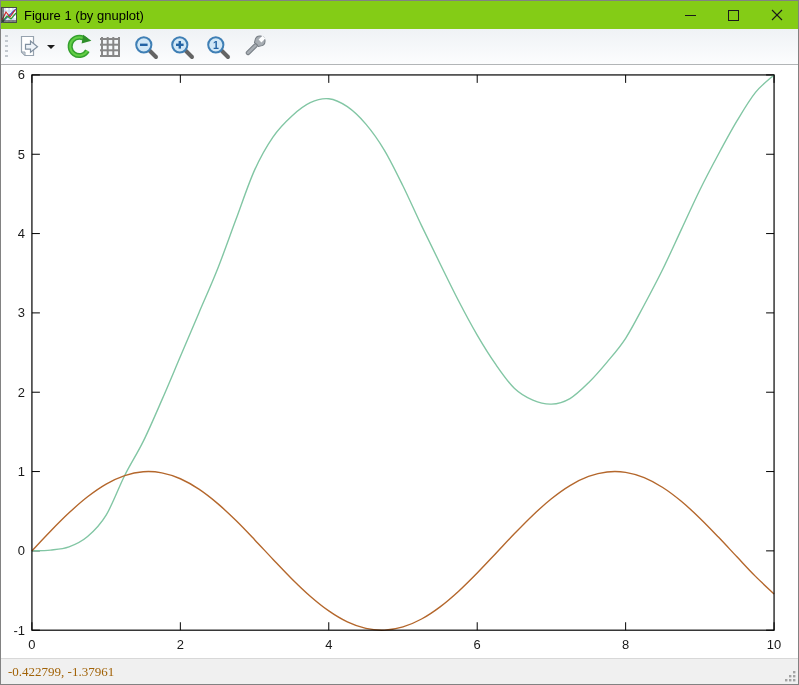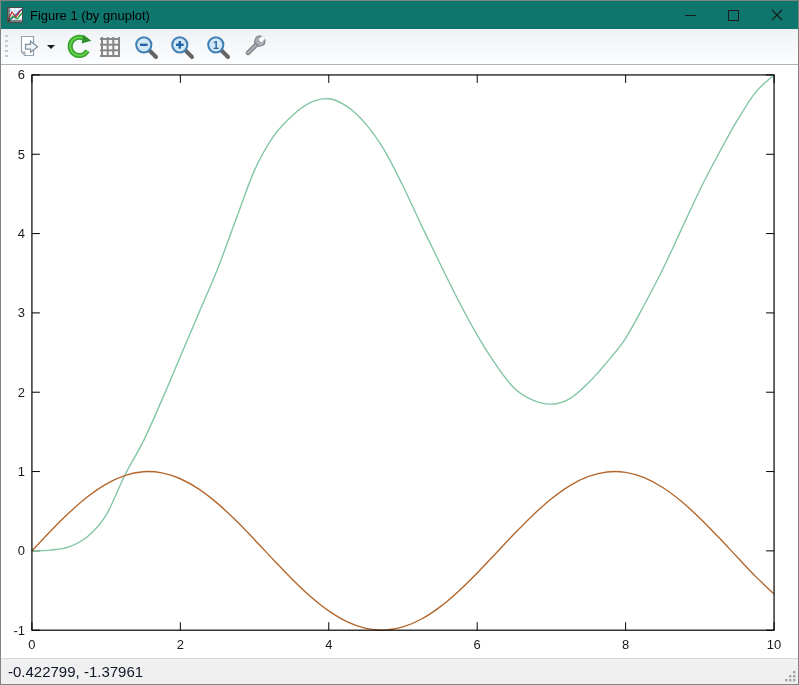--- a/index.html
+++ b/index.html
@@ -5,21 +5,21 @@
   html,body{margin:0;padding:0;background:#d4d4d4;}
   .window{
     width:799px;height:685px;box-sizing:border-box;
     border:1px solid #828282;background:#fff;
     display:flex;flex-direction:column;
     font-family:"Liberation Sans",sans-serif;
     position:relative;overflow:hidden;
   }
   
   .titlebar{flex:0 0 28px;height:28px;display:flex;align-items:center;
-    background:#0f766e;padding-left:6px;user-select:none;}
+    background:#84cc16;padding-left:0;user-select:none;}
   .title-icon{width:16px;height:16px;flex:0 0 16px;}
   .title-text{font-size:13px;color:#000;margin-left:7px;white-space:nowrap;}
   .win-controls{margin-left:auto;display:flex;height:100%;}
   .win-btn{width:43px;height:100%;display:flex;align-items:center;justify-content:center;}
   .glyph-min{width:11px;height:0;border-top:1px solid #1a1a1a;}
   .glyph-max{width:9px;height:9px;border:1px solid #1a1a1a;}
   
   .toolbar{flex:0 0 35px;height:35px;display:flex;align-items:center;
     background:linear-gradient(#eff2f5,#fcfdfe);
     border-bottom:1px solid #b2b5b7;padding:0 2px;}
@@ -30,21 +30,21 @@
   .tbtn.caret-btn{width:13px;}
   .caret{width:0;height:0;border-left:4px solid transparent;border-right:4px solid transparent;
     border-top:4px solid #1c1c1c;}
   .tb-gap{width:5px;}
   
   .canvas{flex:1 1 auto;position:relative;background:#fff;}
   .plot-svg{position:absolute;left:0;top:0;width:100%;height:100%;}
   
   .statusbar{flex:0 0 25px;height:25px;background:#f0f0f0;border-top:1px solid #d8d8d8;
     display:flex;align-items:center;padding-left:7px;position:relative;}
-  .status-text{font-size:15px;color:#0f172a;}
+  .status-text{font-size:13px;color:#a16207;font-family:Liberation Serif, serif;}
   .resize-grip{position:absolute;right:2px;bottom:2px;}
 </style>
 </head>
 <body>
 
 <div class="window">
 
   <div class="titlebar">
     <svg class="title-icon" viewBox="0 0 16 16">
       <rect x="0.5" y="0.5" width="15" height="15" fill="#ffffff" stroke="#4a4a4a"></rect>

